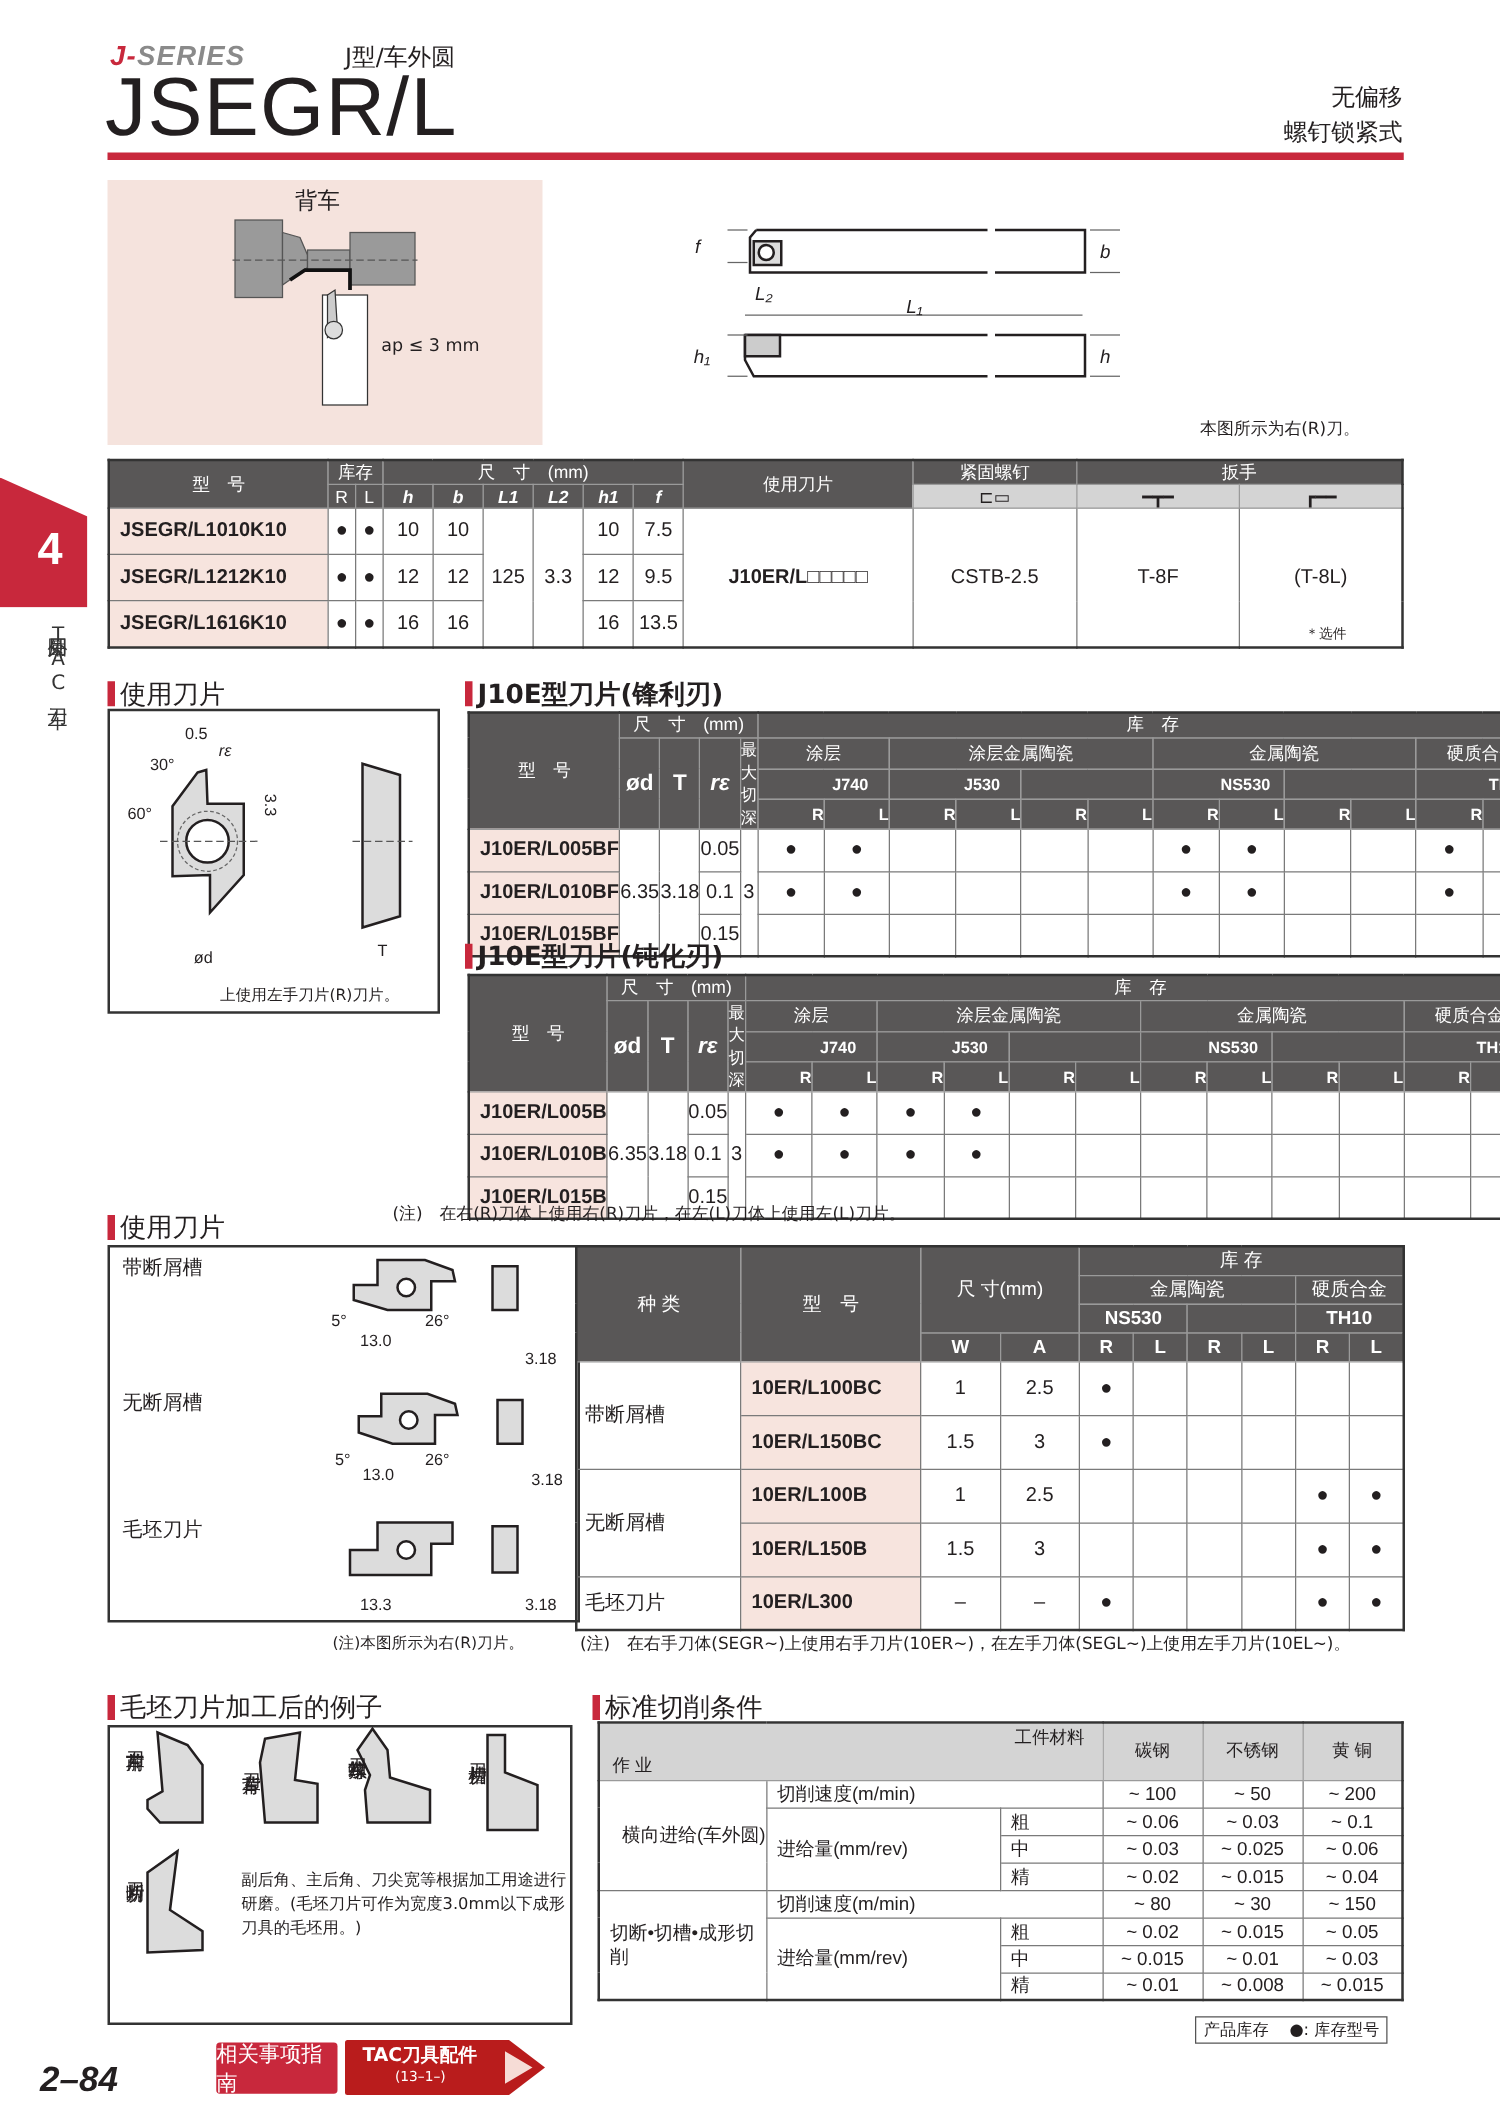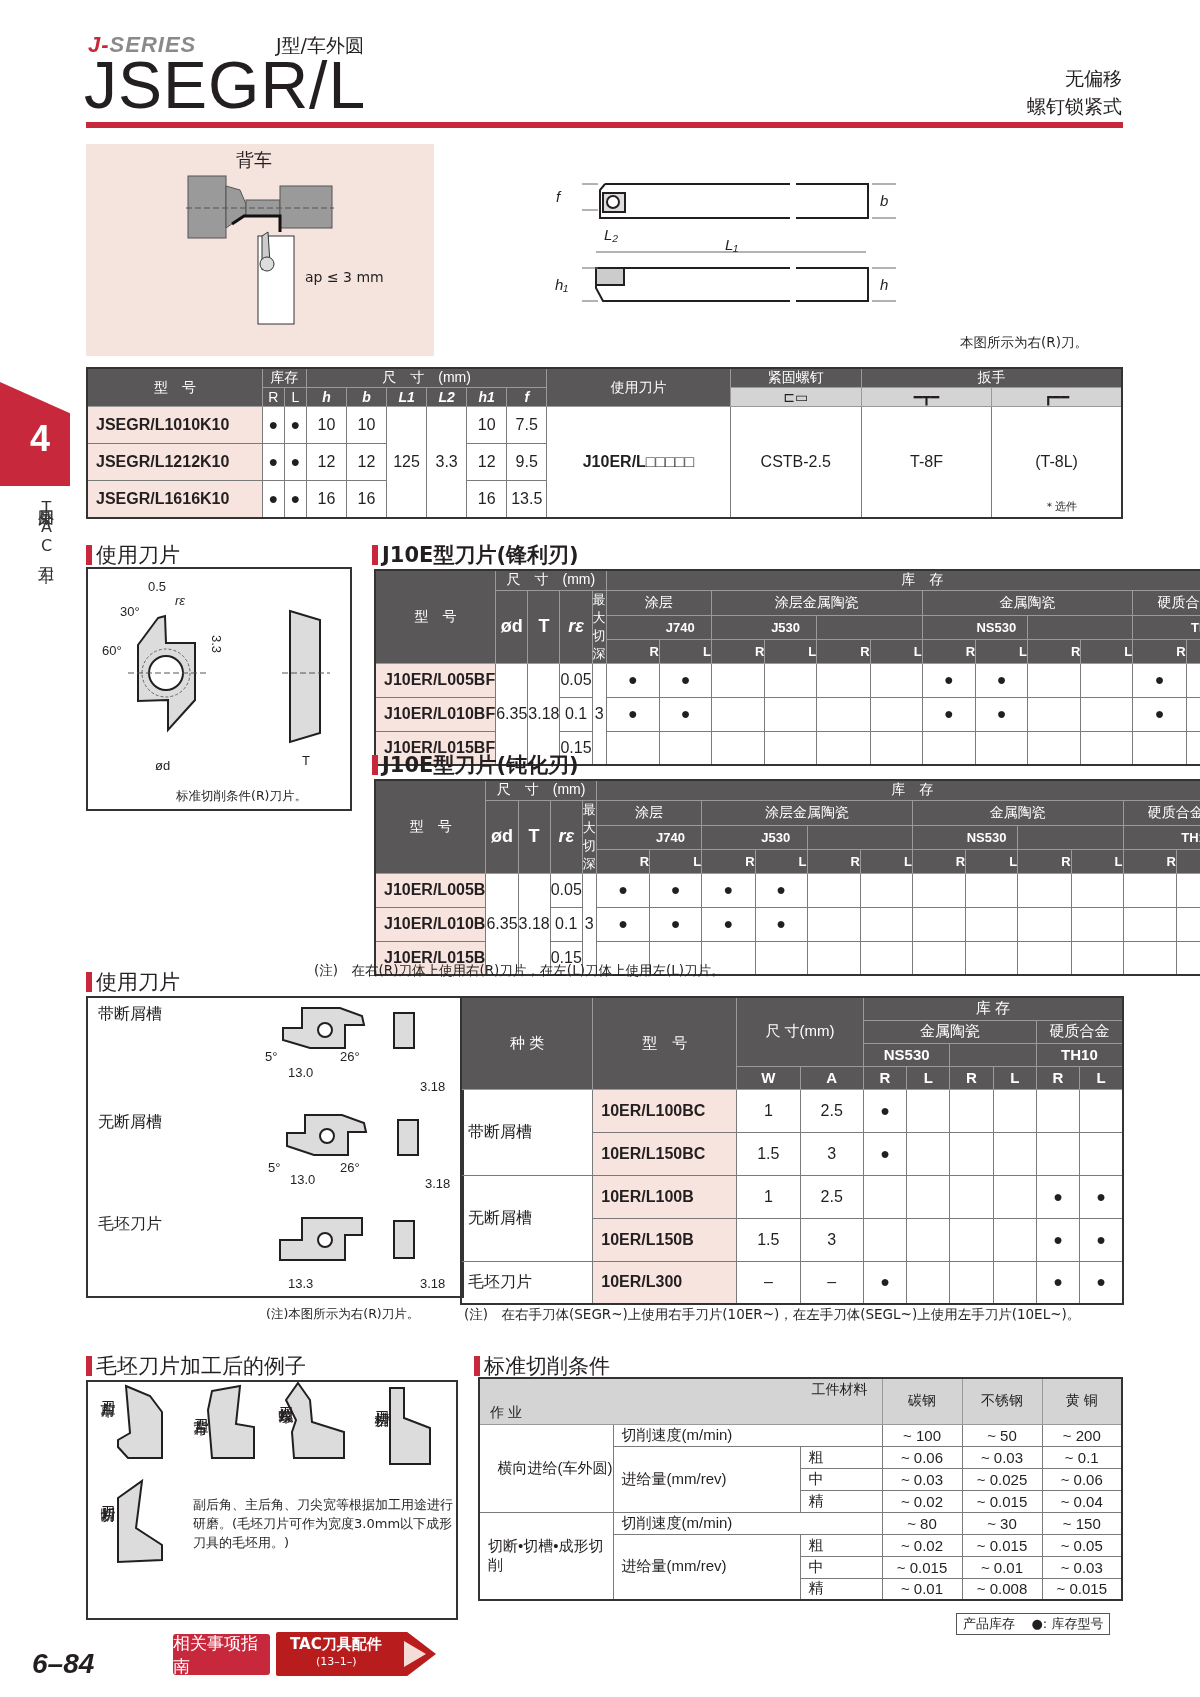--- a/index.html
+++ b/index.html
@@ -211,21 +211,21 @@
   <g font-family="Liberation Sans" font-size="13" fill="#231f20">
     <text x="148" y="591">0.5</text>
       <text x="120" y="616">30°</text>
       <text x="102" y="655">60°</text>
     <text x="175" y="605" font-style="italic">rε</text>
       <text x="155" y="770">ød</text>
       <text x="302" y="765">T</text>
     <text x="212" y="635" transform="rotate(90 212 635)">3.3</text>
   </g>
 </svg>
-<div class="abs note" style="left:176px;top:788px;font-size:12.5px;">标准切削条件(R)刀片。</div>
+<div class="abs note" style="left:176px;top:788px;font-size:12.5px;">上使用左手刀片(R)刀片。</div>
 
 <div class="abs section-head" style="left:372px;top:541px;font-weight:bold;">J10E型刀片(锋利刃)</div>
 <table id="sharp-table" class="ins outer" style="top:569px;">
   <tbody>
       <tr>
     <th rowspan="4" style="width:150px">型　号</th>
     <th colspan="4">尺　寸　(mm)</th>
     <th colspan="12">库　存</th>
   </tr>
   <tr>
@@ -612,19 +612,19 @@
         <td>~ 0.008</td>
         <td>~ 0.015</td>
   </tr>
 </tbody>
   </table>
 <div class="abs legend-box" style="left:956px;top:1595px;">
   <span>产品库存</span>&nbsp;&nbsp;&nbsp;
   <span>●: 库存型号</span>
 </div>
 
-<div class="abs page-num">6–84</div>
+<div class="abs page-num">2–84</div>
 <div class="abs btn-guide">相关事项指南</div>
 <div class="abs btn-tac">
   <span class="l1">TAC刀具配件</span>
   <span class="l2">(13–1–)</span>
   <span class="arrow"></span>
 </div>
 
 </body></html>

